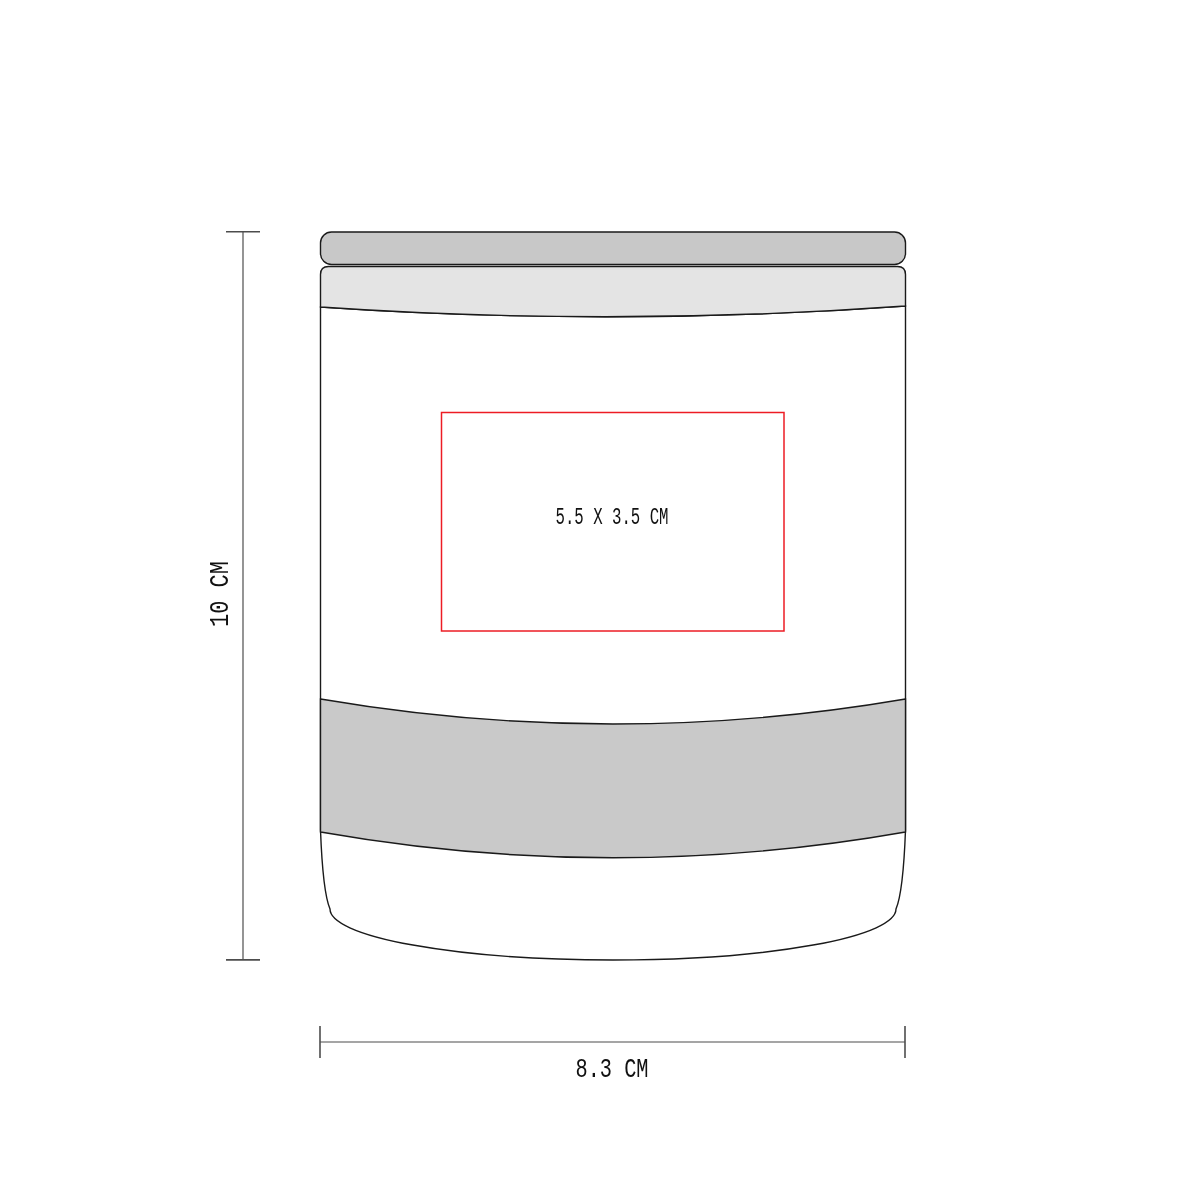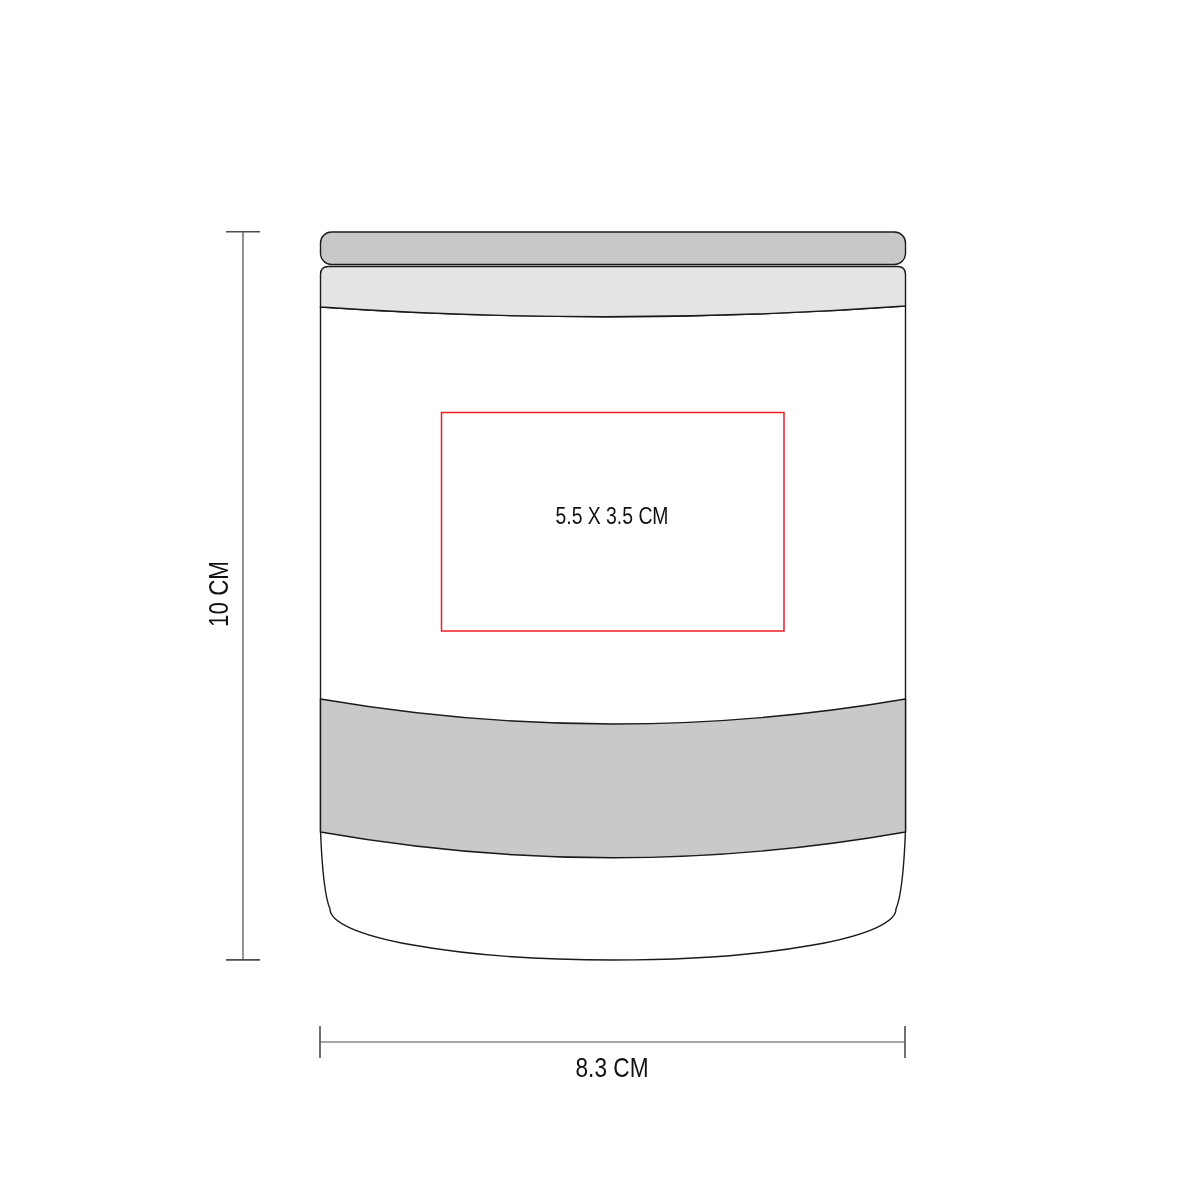--- a/index.html
+++ b/index.html
@@ -1,16 +1,16 @@
 <!DOCTYPE html>
 <html><head>
 <meta charset="utf-8">
 <style>
   html,body{margin:0;padding:0;background:#ffffff;}
-  .page{width:1084px;height:1200px;position:relative;font-family:Liberation Sans, sans-serif;}
+  .page{width:1084px;height:1200px;position:relative;font-family:Liberation Mono, monospace;}
   svg{position:absolute;top:0;left:0;}
 </style>
 </head>
 <body>
 <div class="page">
 <svg width="1200" height="1200" viewBox="0 0 1200 1200">
 
   <path d="M 320.5 307 Q 613 327 905.5 306 L 905.5 830 C 904 870 901.5 896 896 909 A 283 51 0 0 1 330 909 C 324.5 896 322 870 320.5 830 Z" fill="#ffffff" stroke="#1a1a1a" stroke-width="1.4"></path>
 
   <path d="M 320.5 699 Q 613 749 905.5 699 L 905.5 832 Q 613 883.5 320.5 832 Z" fill="#c9c9c9" stroke="#1a1a1a" stroke-width="1.4"></path>

